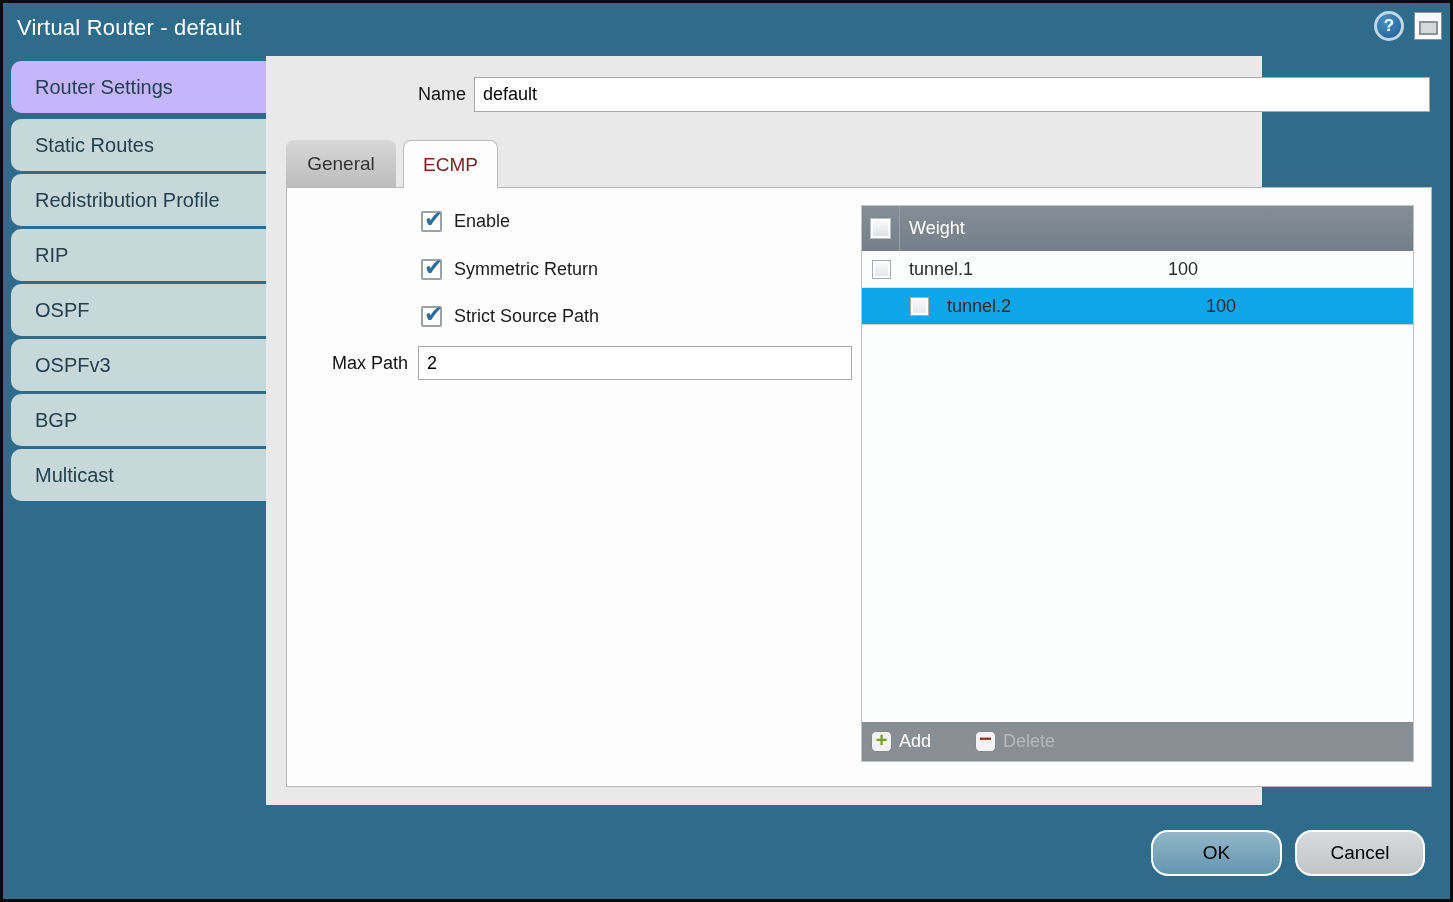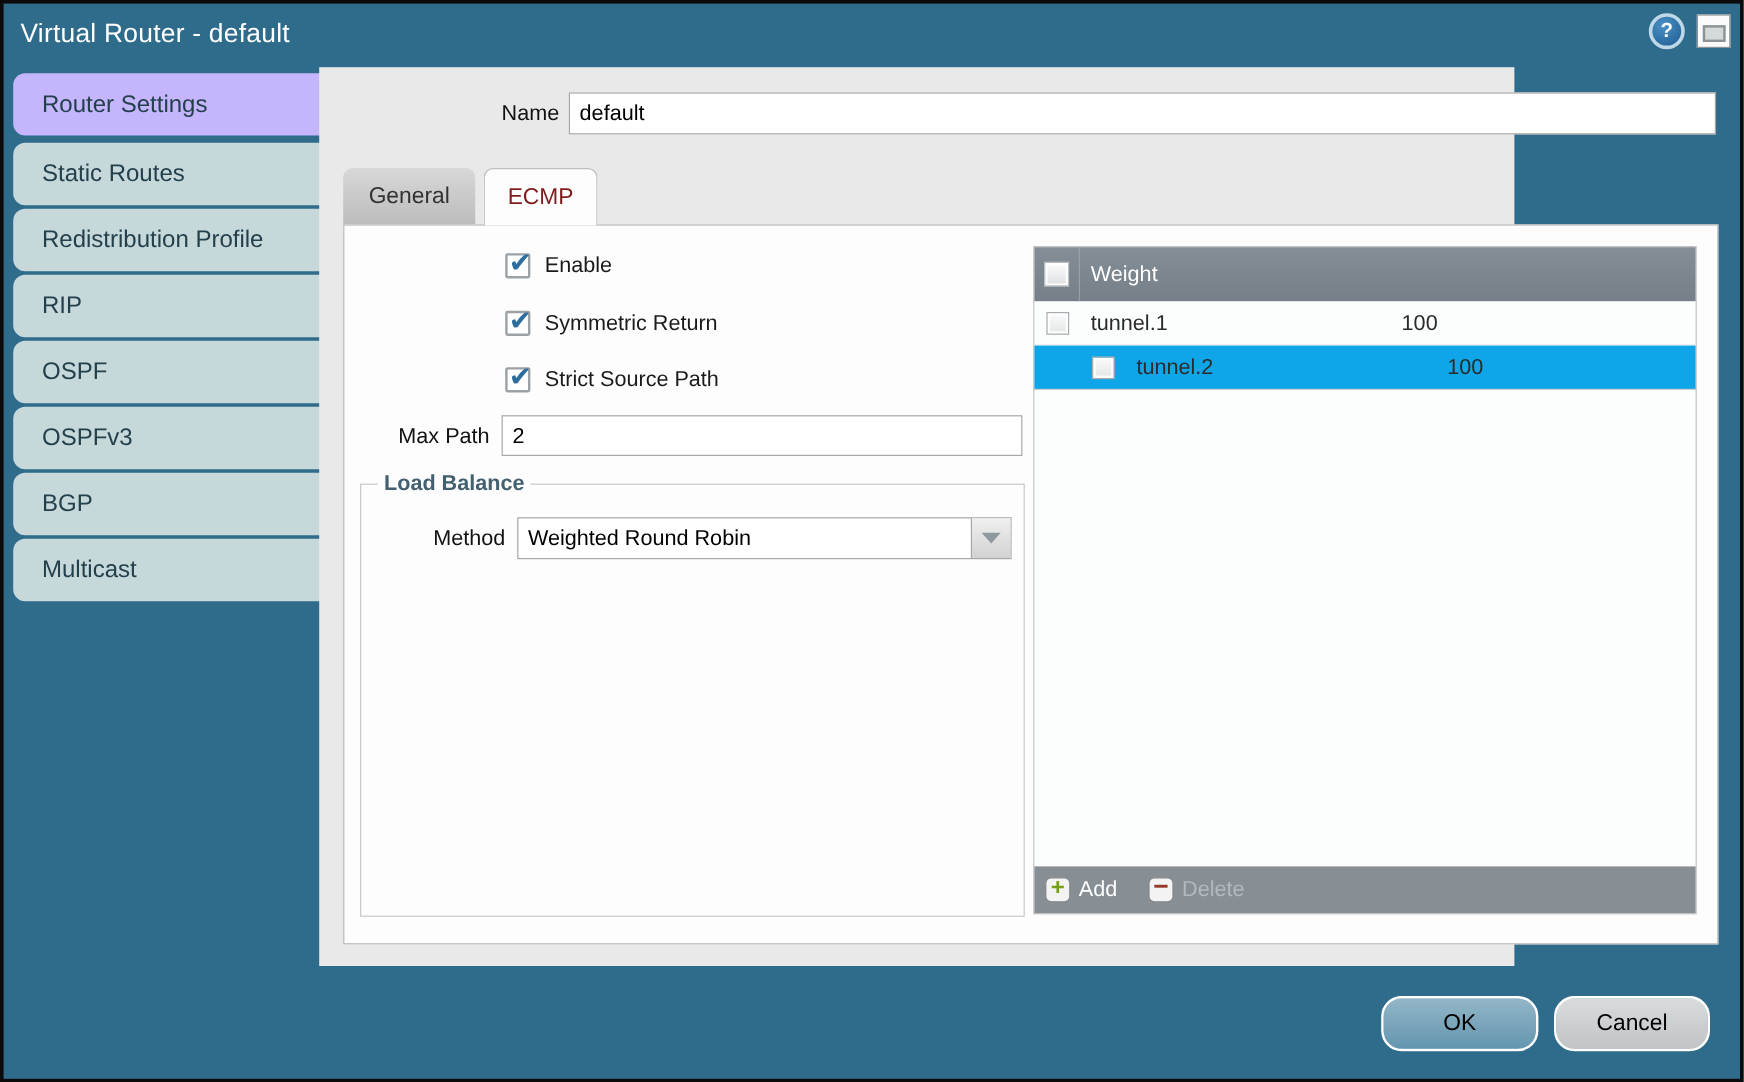--- a/index.html
+++ b/index.html
@@ -74,21 +74,21 @@
   .th-weight { flex:1; }
   .hdr-checkbox { width:19px; height:19px; background:linear-gradient(#fdfdfd,#dcdee0); border:1px solid #b9bec1; box-shadow:inset 0 0 0 2px rgba(255,255,255,.85); cursor:pointer; }
 
   .trow { display:flex; height:36px; align-items:center; font-size:18px; color:#2b2b2b; border-bottom:1px solid #e2e6e7; cursor:default; }
   .trow.alt { background:#0ea5e9; border-bottom:1px solid #c9cdce;padding-left:38px; }
   .td-cb { width:38px; display:flex; justify-content:center; }
   .row-checkbox { width:17px; height:17px; background:linear-gradient(#fbfbfb,#e3e5e6); border:1px solid #a7adb1; box-shadow:inset 0 0 0 2px rgba(255,255,255,.9); cursor:pointer; }
   .td-interface { width:259px; padding-left:9px; box-sizing:border-box; }
   .td-weight { flex:1; padding-left:9px; box-sizing:border-box; }
 
-  .tfoot { position:absolute; left:0; bottom:0; width:100%; height:39px; background:#878f95; display:flex; align-items:center; padding-left:9px; box-sizing:border-box; gap:26px; }
+  .tfoot { position:absolute; left:0; bottom:0; width:100%; height:39px; background:#878f95; display:flex; align-items:center; padding-left:9px; box-sizing:border-box; gap:44px; }
   .tool-btn { display:flex; align-items:center; gap:7px; font-size:18px; cursor:pointer; }
   .tool-ic { width:21px; height:21px; border-radius:5px; background:#f3f3f3; border:1px solid #83888b; box-sizing:border-box; text-align:center; font-weight:bold; flex:0 0 auto; }
   .add-btn { color:#ffffff; }
   .plus-icon { color:#76a011; font-size:20px; line-height:17px; }
   .plus-icon::before { content:"+"; }
   .del-btn { color:#b3b9bd; }
   .minus-icon { color:#93382a; font-size:22px; line-height:14px; }
   .minus-icon::before { content:"−"; }
 
   
@@ -135,30 +135,20 @@
         <span class="cblabel">Symmetric Return</span>
       </div>
       <div class="cbrow" style="top:116px">
         <span class="checkbox checked"></span>
         <span class="cblabel">Strict Source Path</span>
       </div>
 
       <div class="maxpath-label">Max Path</div>
       <input class="maxpath-input" type="text" value="2" style="">
 
-      <div class="lb-fieldset">
-        <div class="lb-legend">Load Balance</div>
-        <div class="method-label">Method</div>
-        <div class="dropdown">
-          <span class="dropdown-value">Weighted Round Robin</span>
-          <span class="dropdown-btn">
-            <span class="arrow-down"></span>
-          </span>
-        </div>
-      </div>
 
       <div class="itable">
         <div class="thead">
           <div class="th-cb">
             <span class="hdr-checkbox"></span>
           </div>
           <div class="th th-weight">Weight</div>
         </div>
 
         <div class="trow">

